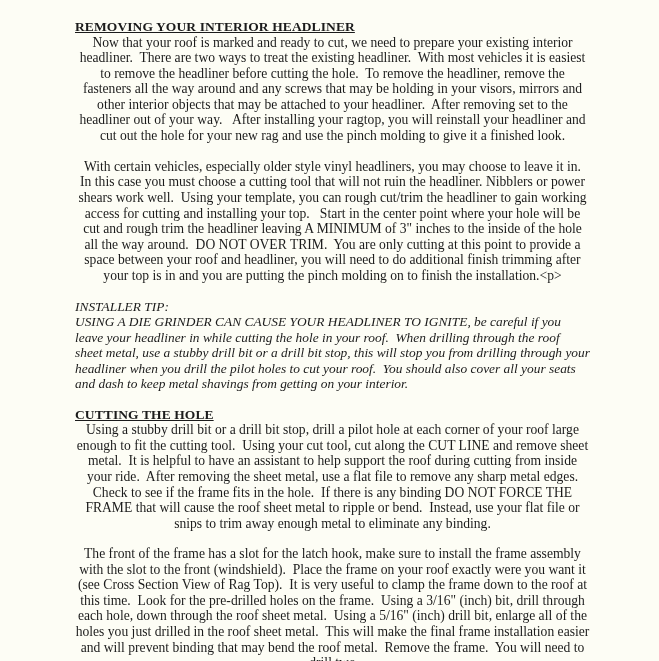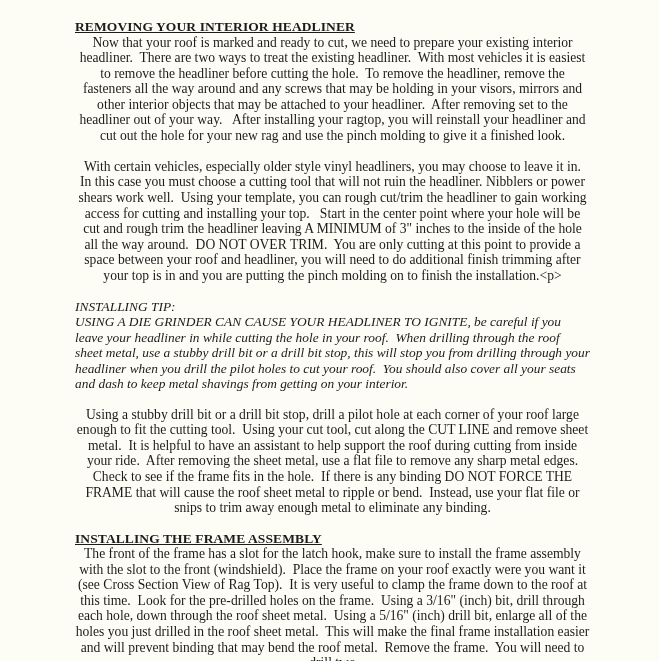--- a/index.html
+++ b/index.html
@@ -67,27 +67,27 @@
   <h2 class="section-heading"><span>REMOVING YOUR INTERIOR HEADLINER</span></h2>
 
   <p class="body-text">Now that your roof is marked and ready to cut, we need to prepare your existing interior headliner.  There are two ways to treat the existing headliner.  With most vehicles it is easiest to remove the headliner before cutting the hole.  To remove the headliner, remove the fasteners all the way around and any screws that may be holding in your visors, mirrors and other interior objects that may be attached to your headliner.  After removing set to the headliner out of your way.   After installing your ragtop, you will reinstall your headliner and cut out the hole for your new rag and use the pinch molding to give it a finished look.</p>
 
   <div class="spacer-line"></div>
 
   <p class="body-text">With certain vehicles, especially older style vinyl headliners, you may choose to leave it in.  In this case you must choose a cutting tool that will not ruin the headliner. Nibblers or power shears work well.  Using your template, you can rough cut/trim the headliner to gain working access for cutting and installing your top.   Start in the center point where your hole will be cut and rough trim the headliner leaving A MINIMUM of 3" inches to the inside of the hole all the way around.  DO NOT OVER TRIM.  You are only cutting at this point to provide a space between your roof and headliner, you will need to do additional finish trimming after your top is in and you are putting the pinch molding on to finish the installation.&lt;p&gt;</p>
 
   <div class="spacer-line"></div>
 
-  <p class="tip-block">INSTALLING TIP:</p>
+  <p class="tip-block">INSTALLER TIP:</p>
   <p class="tip-block">USING A DIE GRINDER CAN CAUSE YOUR HEADLINER TO IGNITE, be careful if you leave your headliner in while cutting the hole in your roof.  When drilling through the roof sheet metal, use a stubby drill bit or a drill bit stop, this will stop you from drilling through your headliner when you drill the pilot holes to cut your roof.  You should also cover all your seats and dash to keep metal shavings from getting on your interior.</p>
 
   <div class="gap-heading"></div>
 
+  <h2 class="section-heading"><span>CUTTING THE HOLE</span></h2>
 
   <p class="body-text">Using a stubby drill bit or a drill bit stop, drill a pilot hole at each corner of your roof large enough to fit the cutting tool.  Using your cut tool, cut along the CUT LINE and remove sheet metal.  It is helpful to have an assistant to help support the roof during cutting from inside your ride.  After removing the sheet metal, use a flat file to remove any sharp metal edges.   Check to see if the frame fits in the hole.  If there is any binding DO NOT FORCE THE FRAME that will cause the roof sheet metal to ripple or bend.  Instead, use your flat file or snips to trim away enough metal to eliminate any binding.</p>
 
   <div class="gap-heading"></div>
 
-  <h2 class="section-heading"><span>INSTALLING THE FRAME ASSEMBLY</span></h2>
 
   <p class="body-text">The front of the frame has a slot for the latch hook, make sure to install the frame assembly with the slot to the front (windshield).  Place the frame on your roof exactly were you want it (see Cross Section View of Rag Top).  It is very useful to clamp the frame down to the roof at this time.  Look for the pre-drilled holes on the frame.  Using a 3/16" (inch) bit, drill through each hole, down through the roof sheet metal.  Using a 5/16" (inch) drill bit, enlarge all of the holes you just drilled in the roof sheet metal.  This will make the final frame installation easier and will prevent binding that may bend the roof metal.  Remove the frame.  You will need to drill two</p>
 
 </div>
 
 </body></html>

